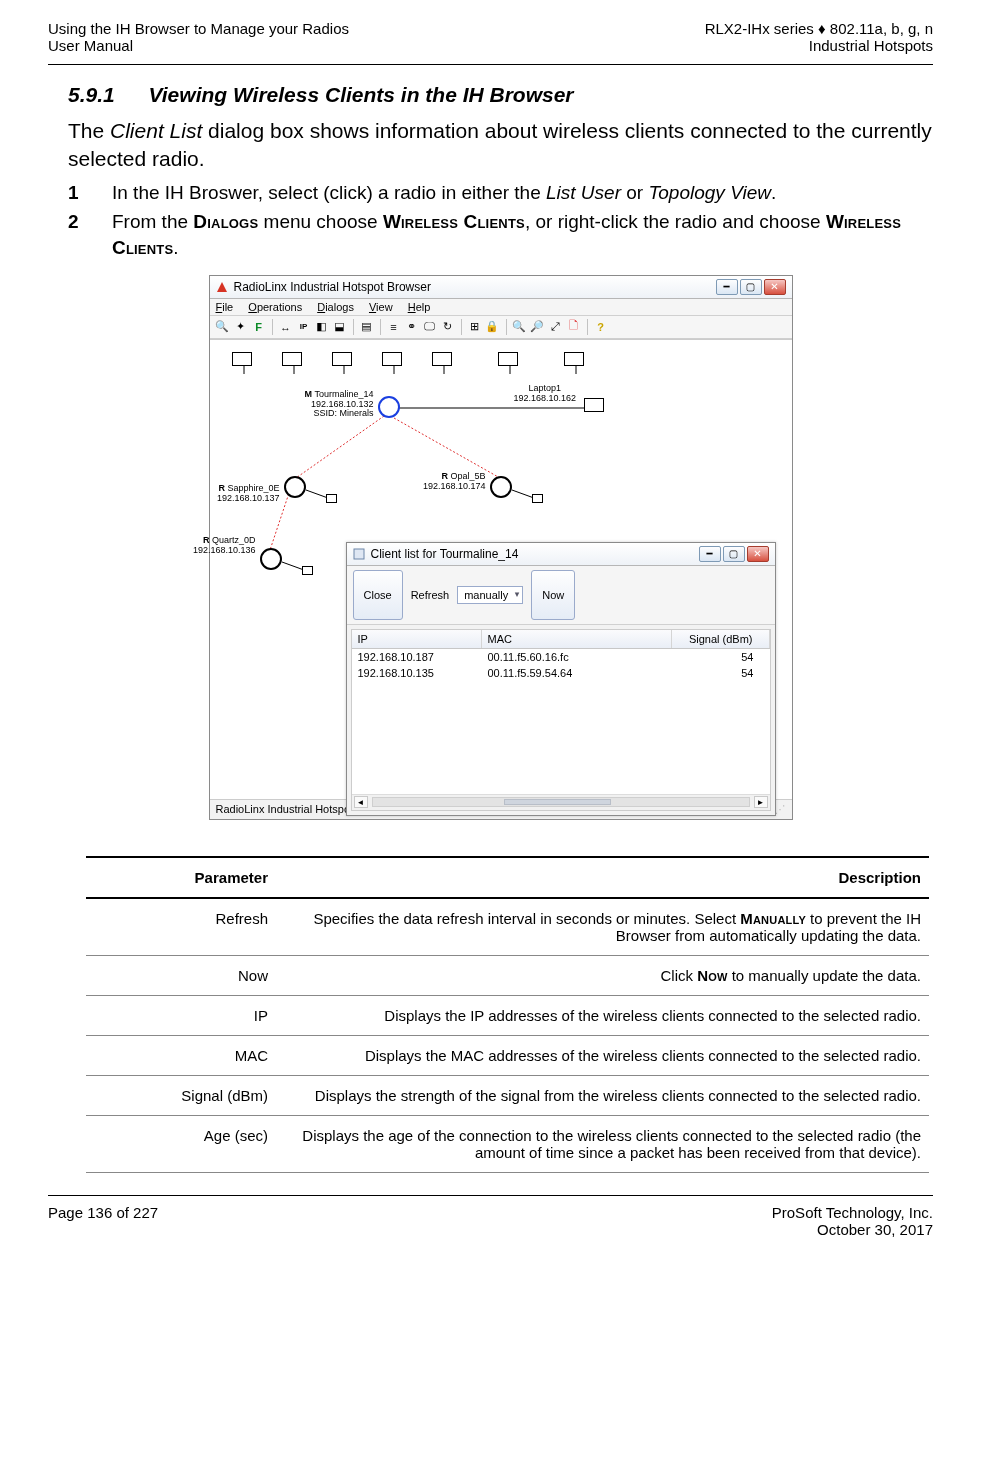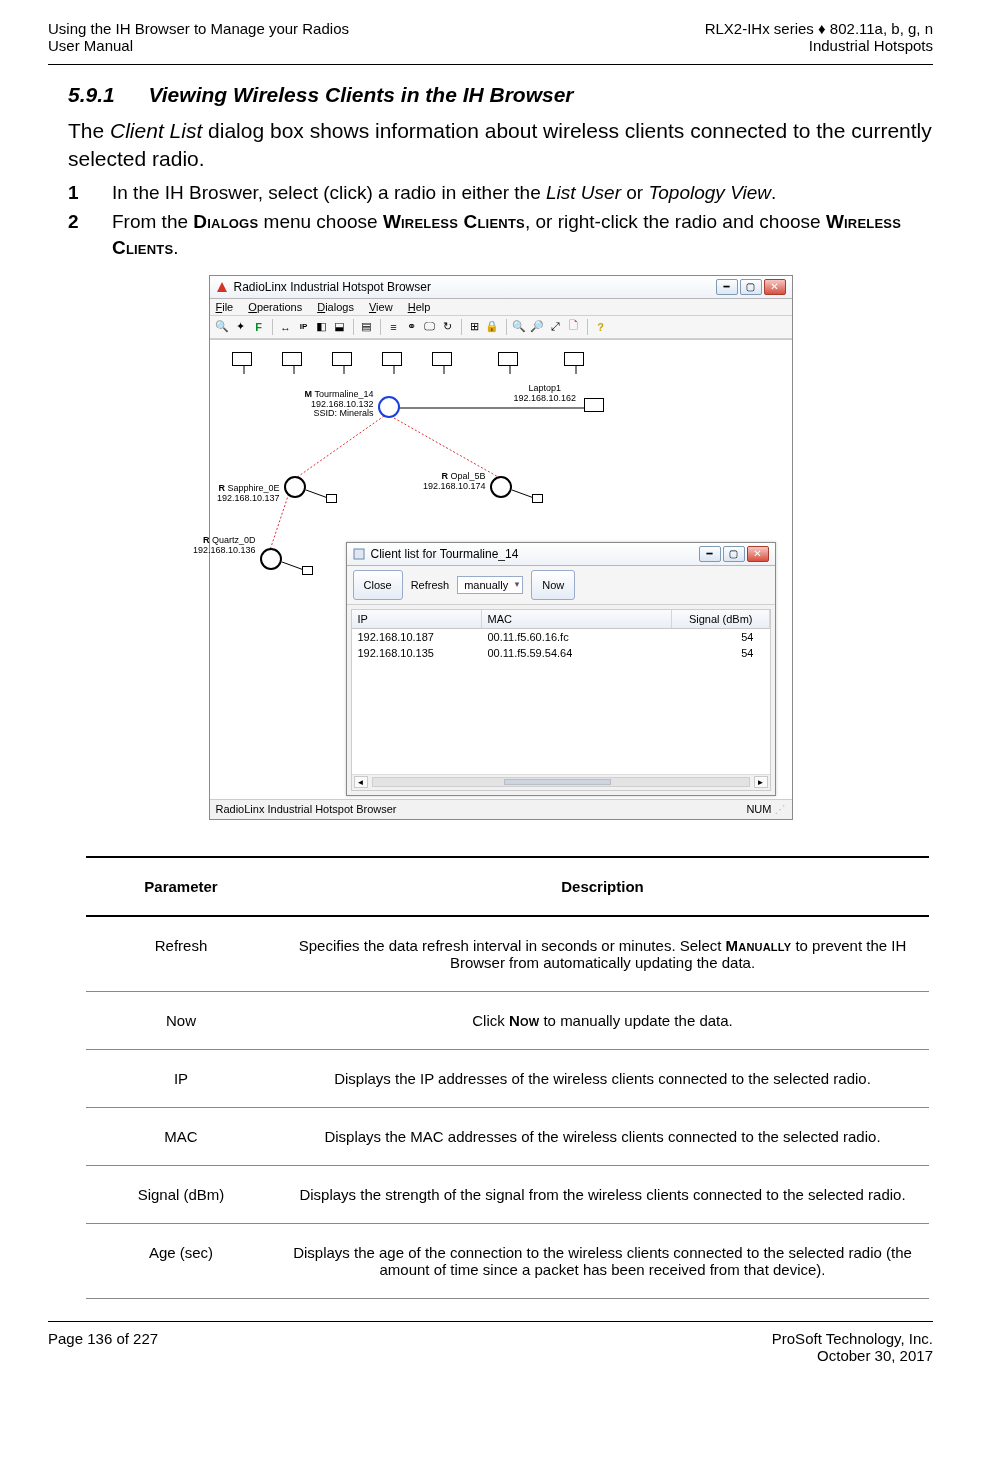--- a/index.html
+++ b/index.html
@@ -65,39 +65,39 @@
   .node-lbl { position:absolute; font-size:9px; line-height:1.1; text-align:center; white-space:nowrap; }
   .node-lbl.r { text-align:right; }
   .circ { position:absolute; width:22px; height:22px; border:2px solid #000; border-radius:50%; background:#fff; }
   .circ.blue { border-color:#1a3fe0; }
   .tiny-sq { position:absolute; width:11px; height:9px; border:1.2px solid #000; background:#fff; }
   svg.links { position:absolute; left:0; top:0; }
 
   
   .clientwin { position:absolute; left:136px; top:202px; width:430px; border:1px solid #8a8a8a; background:#f2f2f2; box-shadow:0 0 3px rgba(0,0,0,.2);}
   .clientwin .clienttoolbar { background:#f5f5f5; border-bottom:1px solid #d0d0d0; padding:4px 6px; display:flex; align-items:center; gap:8px;}
-  .btn-sm { border:1px solid #9aaacb; background:linear-gradient(#fefefe,#e5ecf6); border-radius:3px; padding:8px 10px; font-size:11px; }
+  .btn-sm { border:1px solid #9aaacb; background:linear-gradient(#fefefe,#e5ecf6); border-radius:3px; padding:18px 10px; font-size:11px; }
   .sel-sm { border:1px solid #9aaacb; background:#fff; padding:2px 14px 2px 6px; font-size:11px; position:relative; }
   .sel-sm::after { content:"▾"; position:absolute; right:3px; top:2px; font-size:9px; color:#556;}
   .tbl-wrap { background:#fff; border:1px solid #ccc; margin:4px; height:182px; position:relative; overflow:hidden;}
   .tbl-hdr { display:flex; background:linear-gradient(#fbfbfd,#e9eef6); border-bottom:1px solid #c7c7c7; font-size:11px;}
   .tbl-hdr > div { padding:3px 6px; border-right:1px solid #d5d5d5; }
   .tbl-row { display:flex; font-size:11px; }
   .tbl-row > div { padding:2px 6px; }
   .col-ip { width:130px; }
   .col-mac { width:190px; }
   .col-sig { flex:1; text-align:right; padding-right:16px !important;}
   .hscroll { position:absolute; left:0; right:0; bottom:0; height:16px; background:#f1f1f1; border-top:1px solid #ddd; display:flex; align-items:center; justify-content:space-between; padding:0 2px;}
   .hscroll .arrow { width:14px; height:12px; border:1px solid #c9c9c9; background:#fafafa; display:flex; align-items:center; justify-content:center; font-size:8px;}
   .hscroll .thumb { flex:1; margin:0 4px; height:10px; background:#e3e3e3; border:1px solid #cfcfcf; position:relative;}
   .hscroll .thumb::after{content:"";position:absolute;left:35%;top:1px;bottom:1px;width:28%;background:#cfd5de;border:1px solid #b8bec8;}
 
   
   table.params { width:100%; border-collapse: collapse; font-size:15px; margin-top:4px;}
-  table.params th, table.params td { text-align:center; padding:20px 8px; vertical-align:top; border-bottom:1px solid #888;}
+  table.params th, table.params td { text-align:right; padding:11px 8px; vertical-align:top; border-bottom:1px solid #888;}
   table.params thead th { border-top:2px solid #000; border-bottom:2px solid #000; font-weight:bold; font-size:15px;}
   table.params td.param { width:190px; }
   .params-wrap { margin-left:18px; margin-right:4px; }
 
   .footer-row { display:flex; justify-content:space-between; font-size:15px; margin-top:4px;}
   .footer-row .right { text-align:right; }
 </style>
 </head>
 <body>
 

